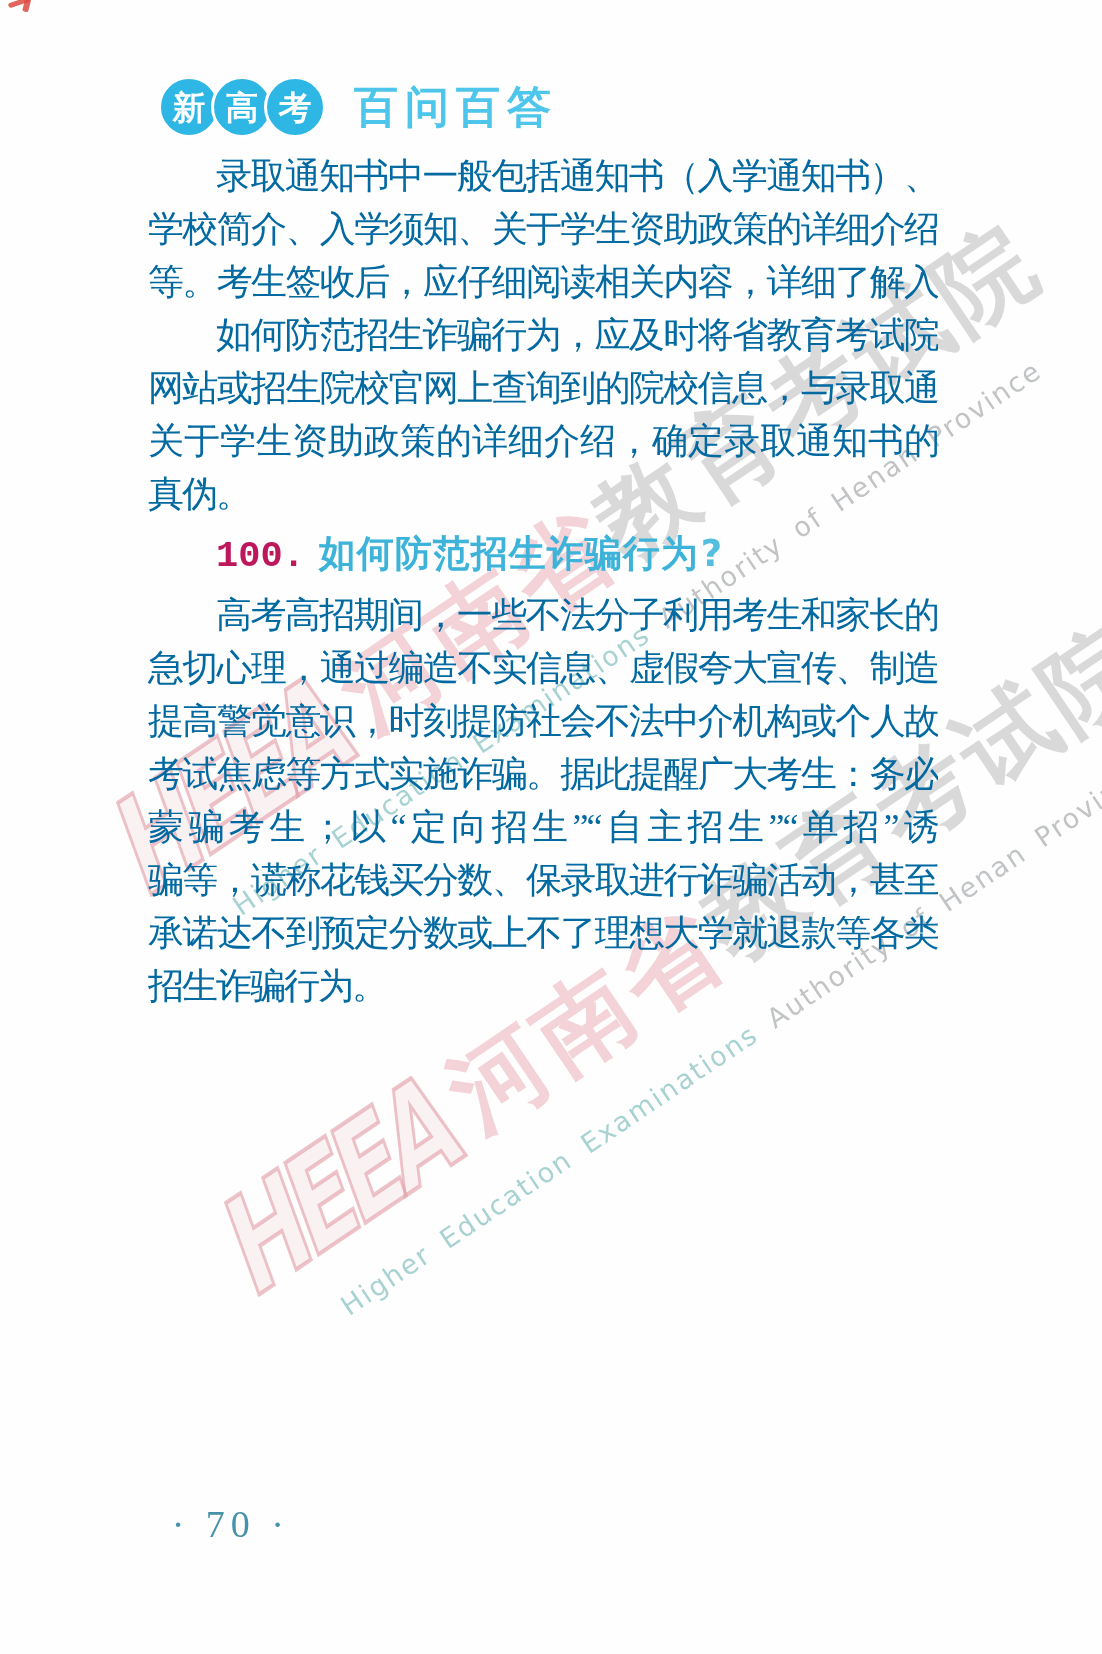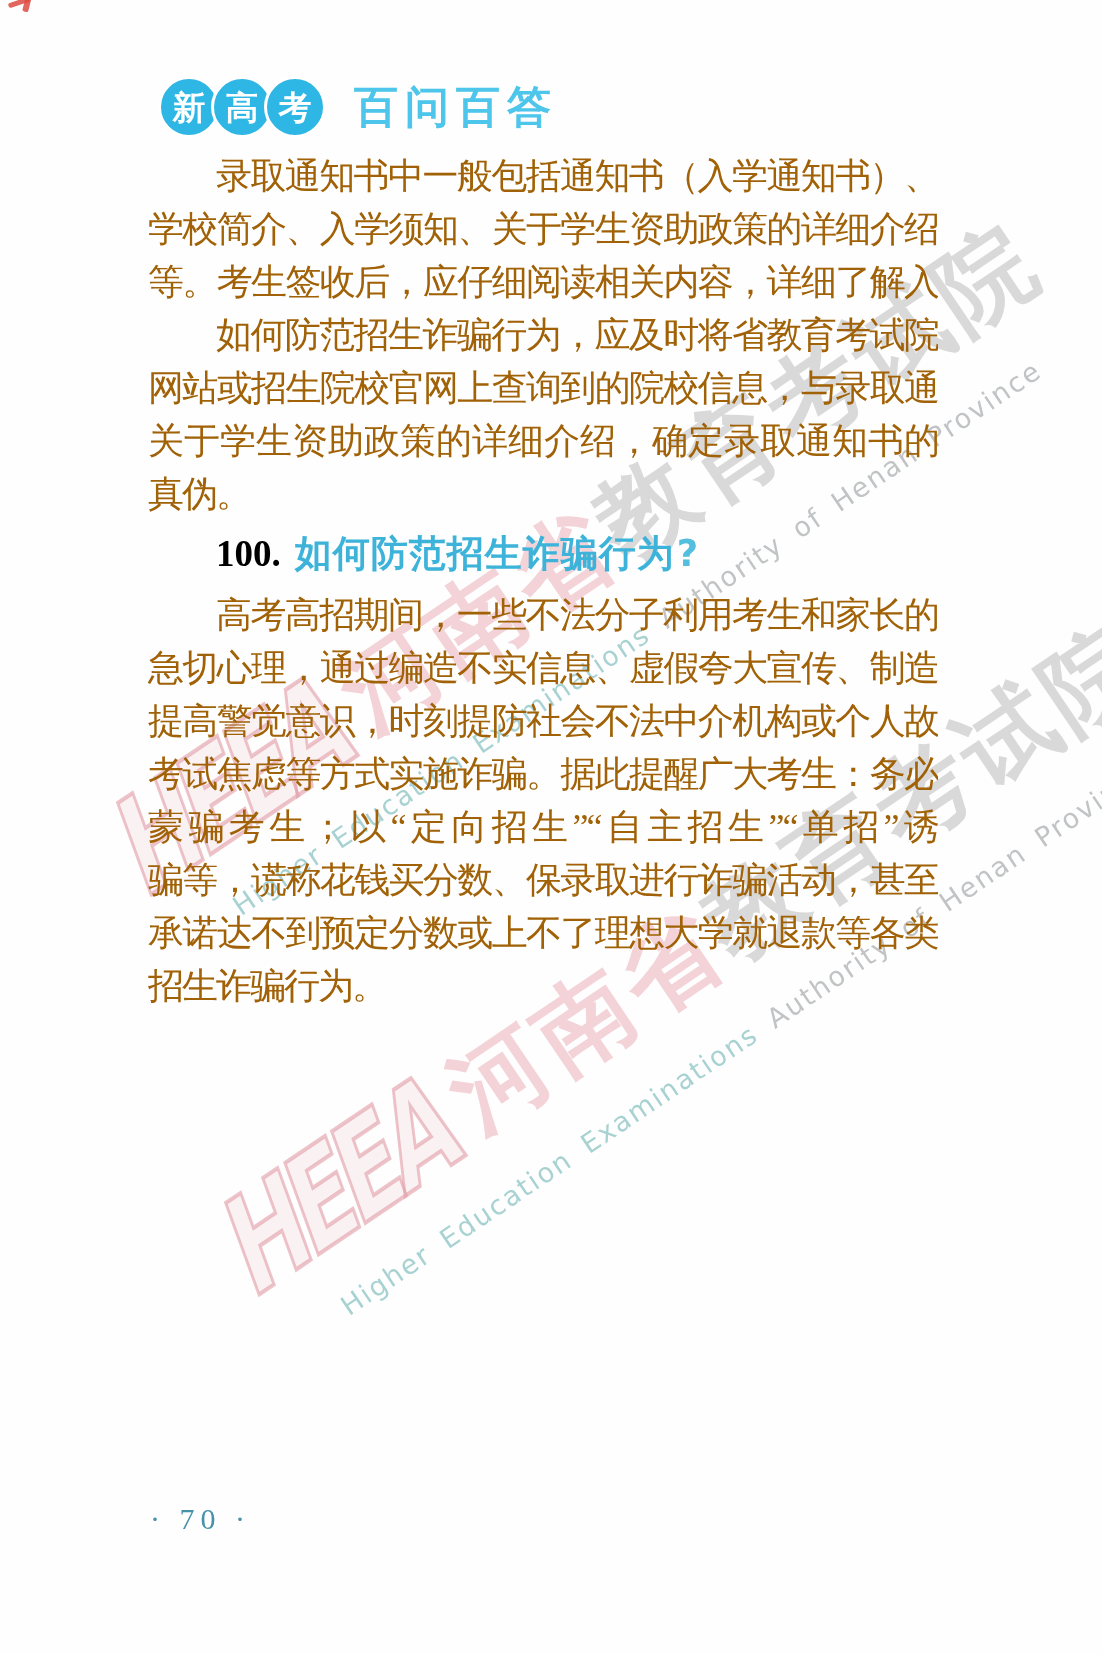--- a/index.html
+++ b/index.html
@@ -70,39 +70,39 @@
   }
   .stamp-en .en-teal{color:rgba(128,189,189,0.75);}
   .stamp-en .en-gray{color:rgba(169,172,175,0.8);}
 
   
   .textblock{position:absolute;left:148px;top:150px;width:790px;z-index:1;}
   .para{margin:0;}
   .line{
     height:53px;line-height:53px;
     font-size:36px;letter-spacing:-2px;
-    color:#a16207;
+    color:#0369a1;
     text-align:justify;text-align-last:justify;
     overflow:hidden;
   }
   .line.first{padding-left:68px;}
   .line.last{text-align-last:left;}
 
   .q-heading{
     margin:6px 0 8px 0;height:54px;line-height:54px;
     padding-left:68px;font-size:37px;font-weight:bold;
   }
-  .q-num{color:#000000;font-family:Liberation Serif, serif;margin-right:14px;}
+  .q-num{color:#be185d;font-family:Liberation Mono, monospace;margin-right:14px;}
   .q-title{color:#3db3da;font-family:"DejaVu Sans","Liberation Sans",sans-serif;letter-spacing:1px;margin-top:43px;}
   .q-mark{color:#54bede;font-family:"DejaVu Sans","Liberation Sans",sans-serif;margin-left:2px;}
 
   
   .page-number{
     position:absolute;left:150px;top:1502px;width:140px;
-    text-align:left;font-size:30px;letter-spacing:6px;
+    text-align:right;font-size:38px;letter-spacing:6px;
     color:#4792ab;z-index:1;
   }
 </style>
 </head>
 <body>
 
 <div class="page">
 
   <div class="corner-mark">
       <i></i>

